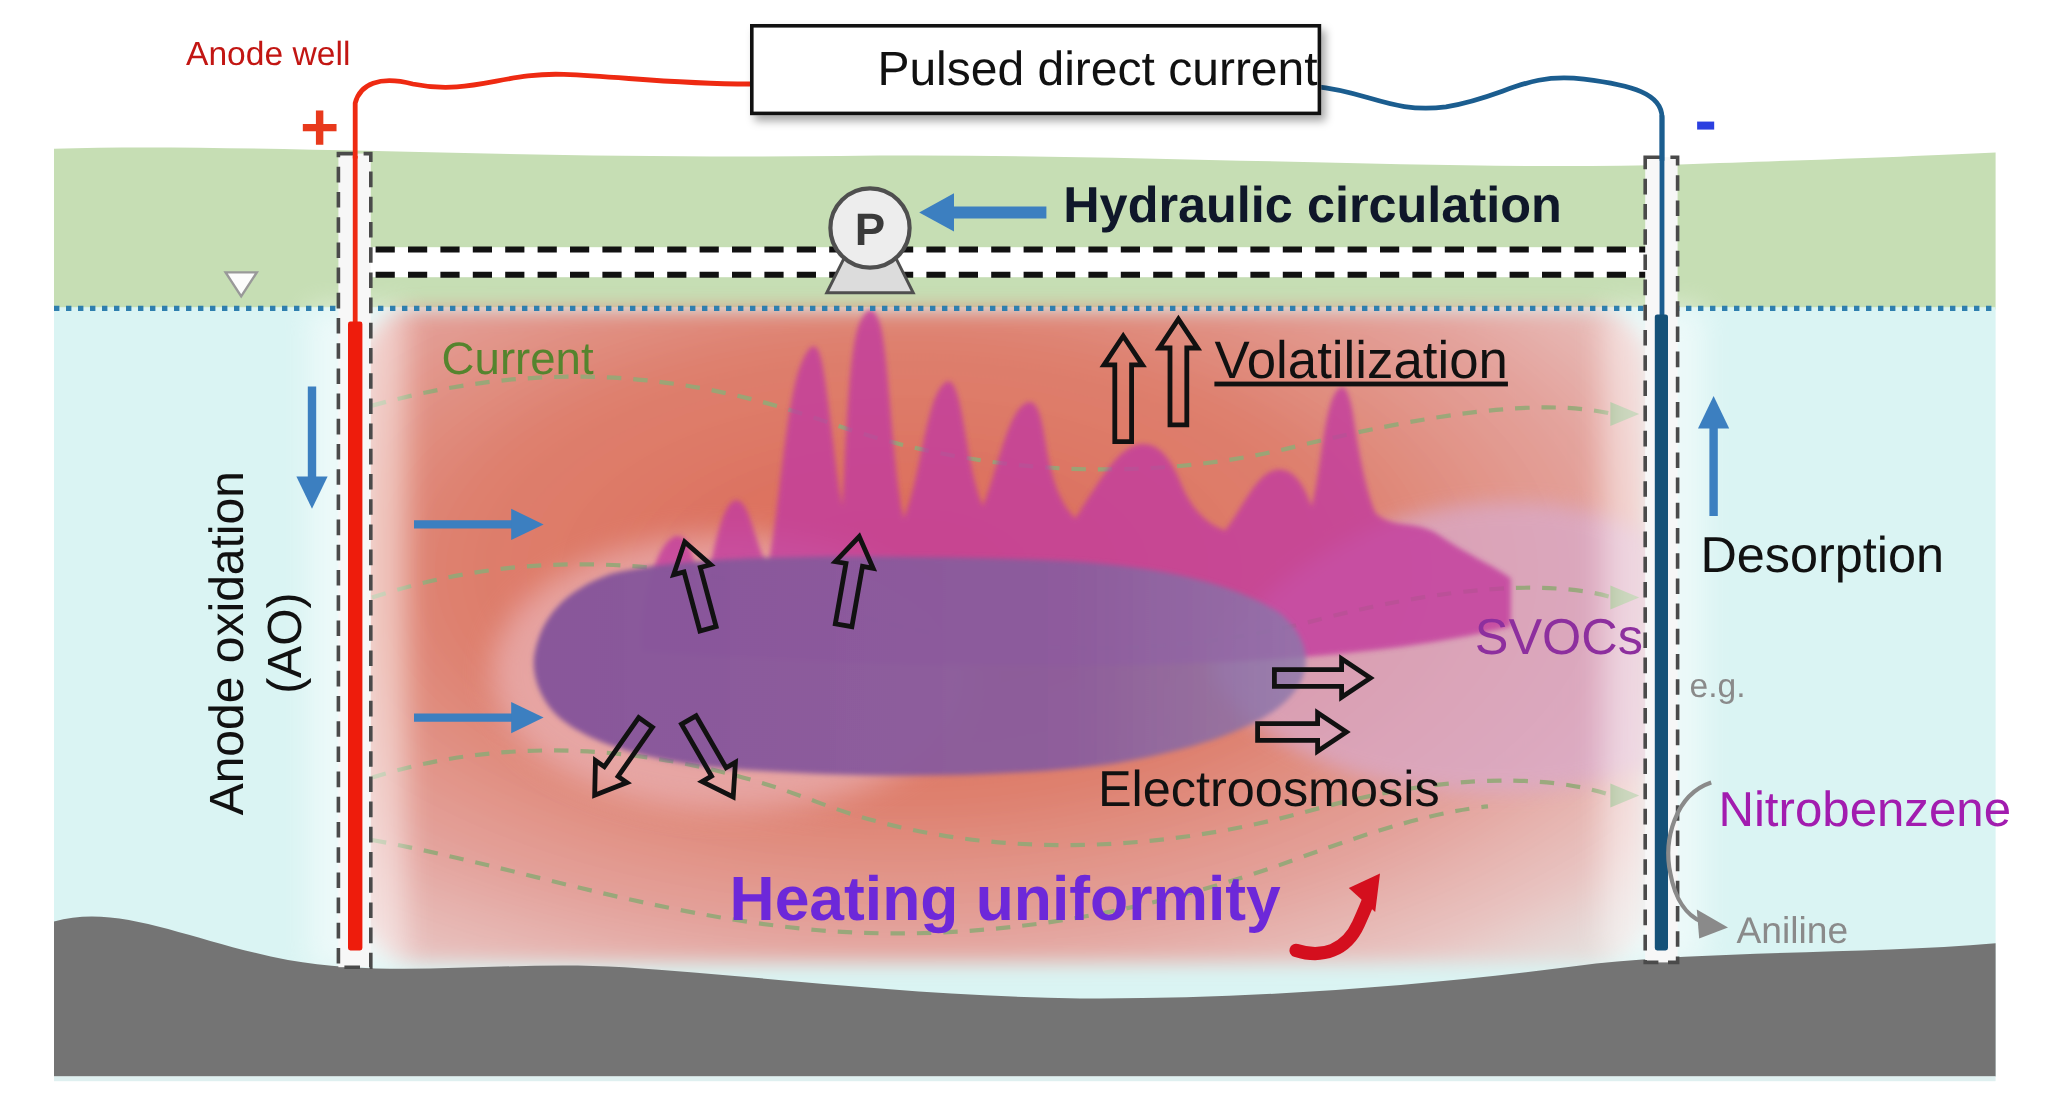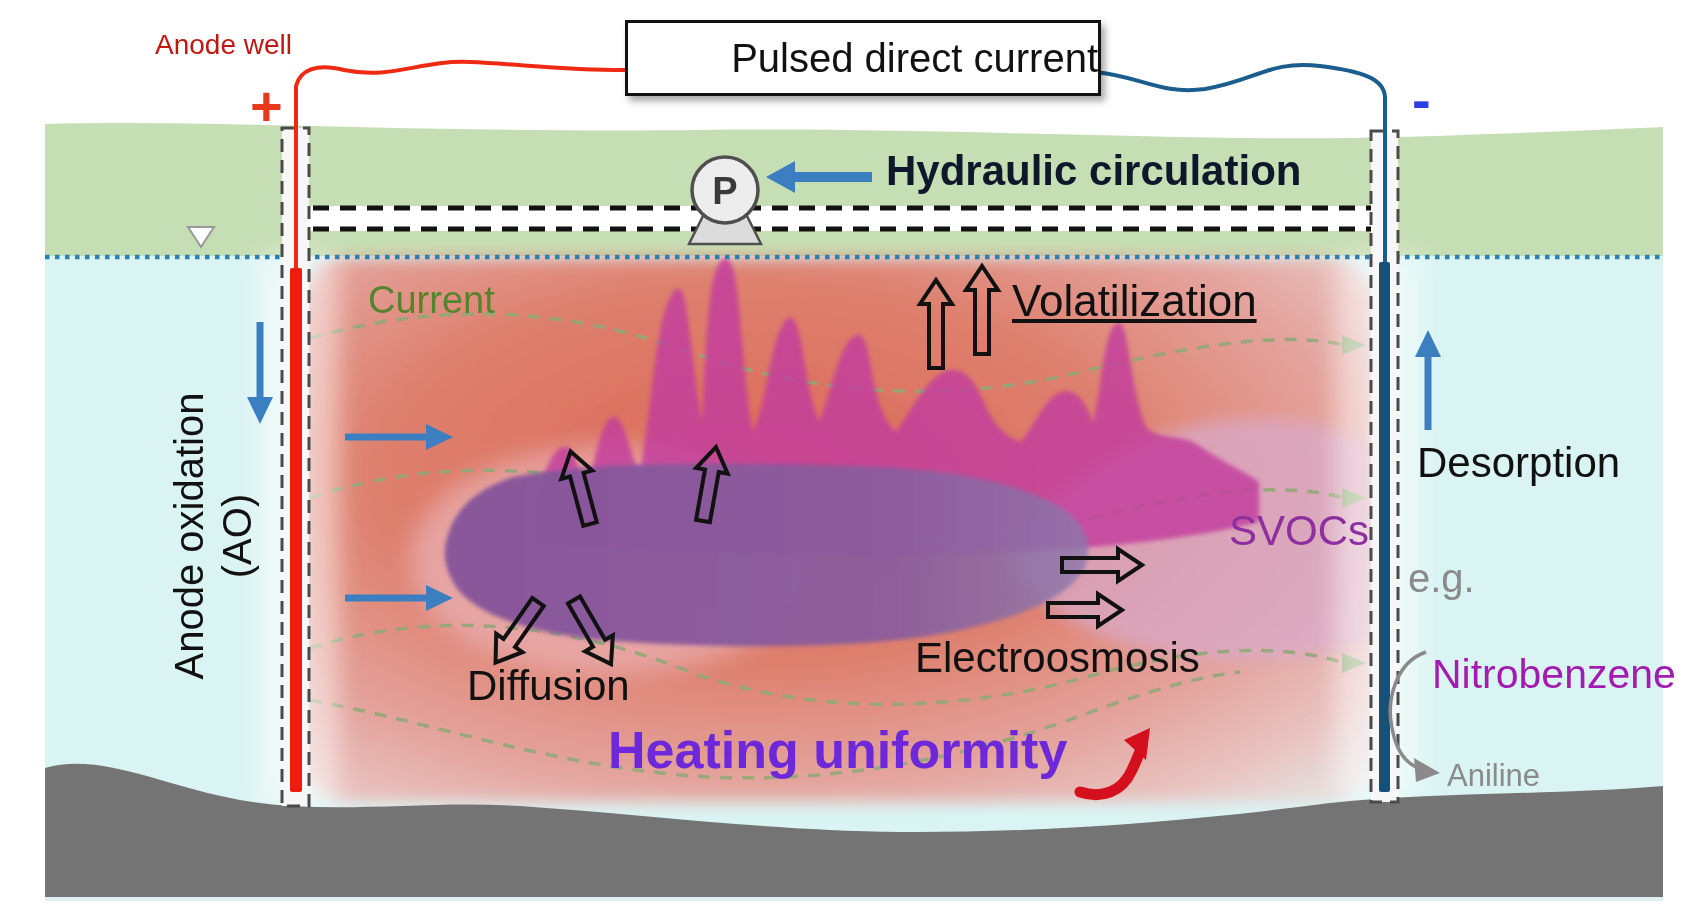--- a/index.html
+++ b/index.html
@@ -164,25 +164,24 @@
 </div>
 
 
 <div class="lbl" style="left:1012px;top:279px;font-size:44px;color:#111;text-decoration:underline;">Volatilization</div>
 
 
 <div class="lbl" style="left:1197px;top:510px;font-size:42px;color:#8d2f9e;margin-left:32px;">SVOCs</div>
 
 <div class="lbl" style="left:915px;top:637px;font-size:42px;color:#111;">Electroosmosis</div>
 
-<div class="lbl" style="left:467px;top:665px;font-size:42px;color:#111;">Diffusion</div>
 
 <div class="lbl" style="left:608px;top:724px;font-size:52px;font-weight:bold;color:#6d28d9;">Heating uniformity</div>
 
 <div class="lbl" style="left:1417px;top:442px;font-size:42px;color:#111;">Desorption</div>
 
-<div class="lbl" style="left:1408px;top:558px;font-size:40px;color:#8a8a8a;">e.g.</div>
+<div class="lbl" style="left:1408px;top:558px;font-size:28px;color:#8a8a8a;">e.g.</div>
 
 <div class="lbl" style="left:1432px;top:628px;font-size:41px;color:#a21caf;margin-top:26px;">Nitrobenzene</div>
 
 <div class="lbl" style="left:1447px;top:760px;font-size:31px;color:#8a8a8a;">Aniline</div>
 
 </div>
 
 </body></html>

